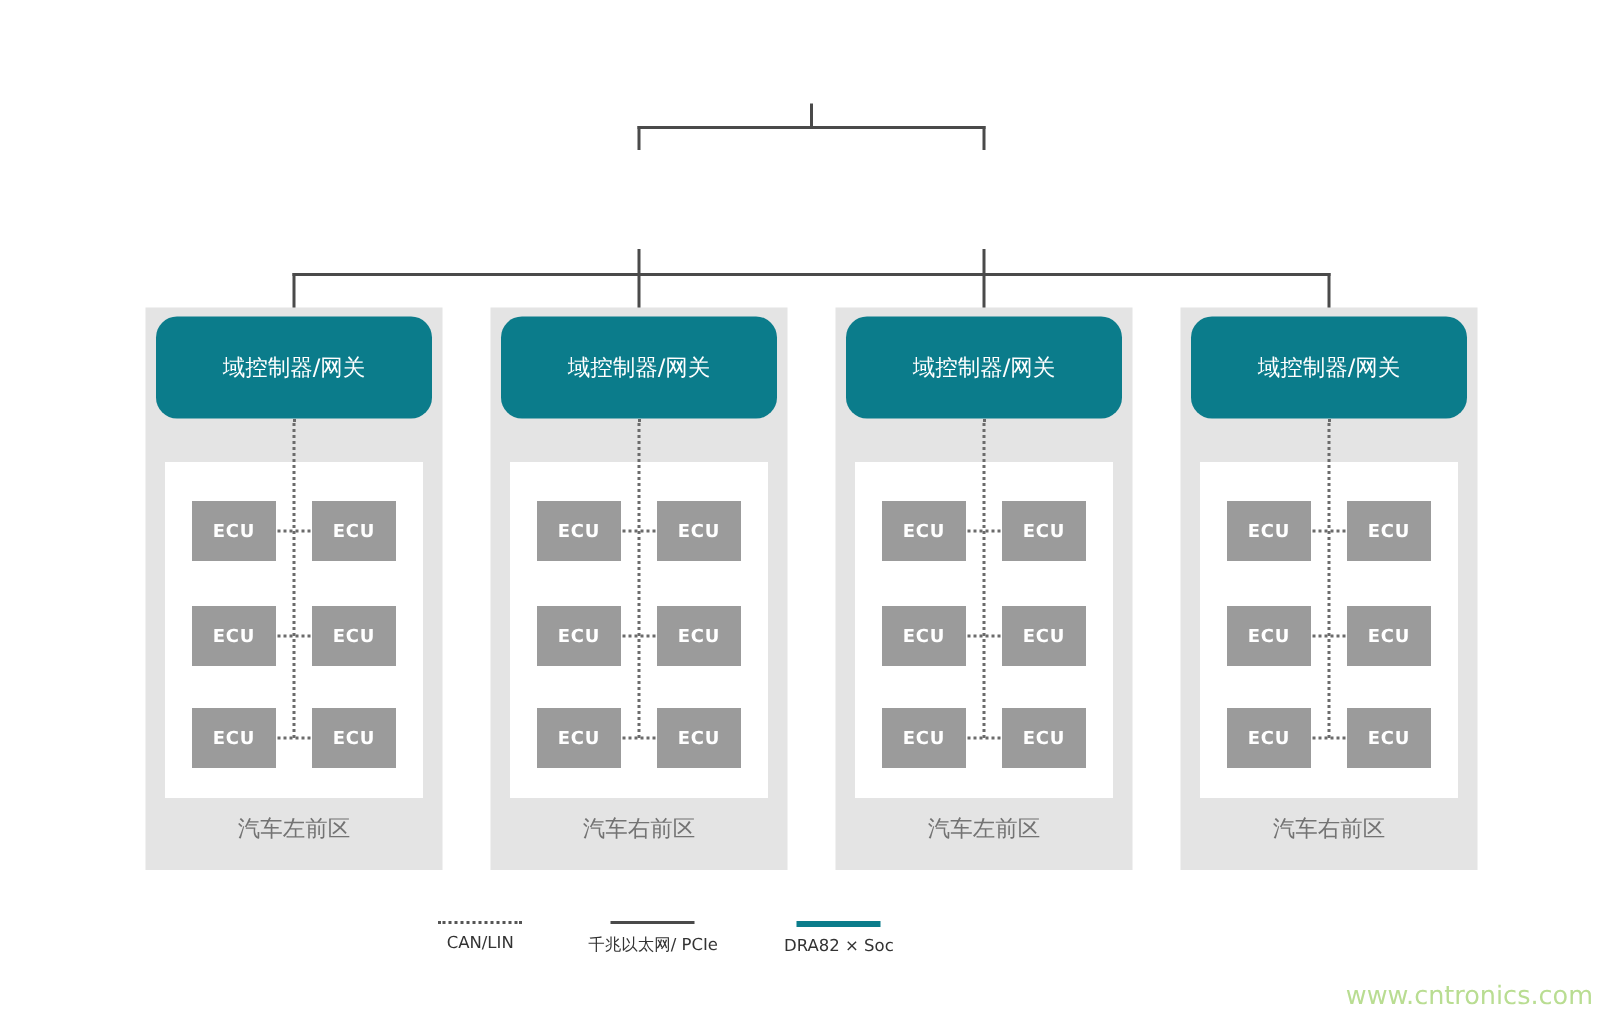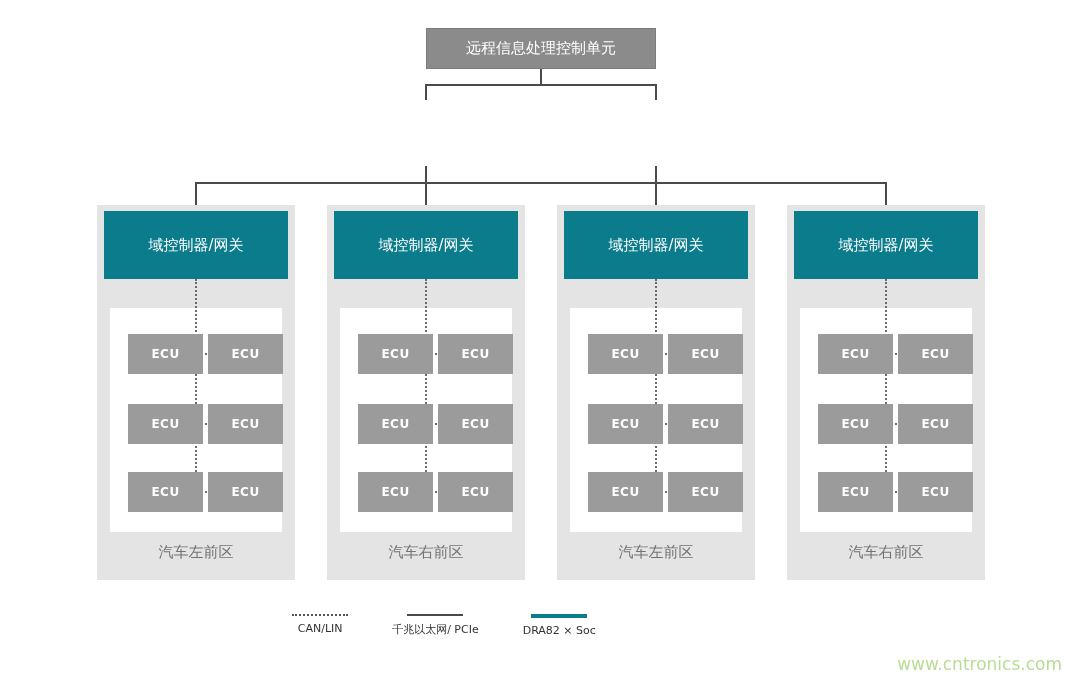--- a/index.html
+++ b/index.html
@@ -13,47 +13,46 @@
   .gw { top:100px; width:198px; height:66px; background:#0b7c8b; font-size:15px; }
   .gw1 { left:327px; }
   .gw2 { left:557px; }
 
   
   .sline { position:absolute; background:#4a4a4a; }
 
   
   .domain { position:absolute; top:205px; width:198px; height:375px; background:#e4e4e4; }
   .d1 { left:97px; } .d2 { left:327px; } .d3 { left:557px; } .d4 { left:787px; }
-  .domain-header { position:absolute; left:7px; top:6px; width:184px; height:68px; background:#0b7c8b; color:#ffffff; display:flex; align-items:center; justify-content:center; font-size:15px; }
+  .domain-header { position:absolute; left:7px; top:6px; width:184px; height:68px; background:#0b7c8b; color:#ffffff; display:flex; align-items:center; justify-content:center; font-size:15px;border-radius:14px; }
   .panel { position:absolute; left:13px; top:103px; width:172px; height:224px; background:#ffffff; }
   .dotv { position:absolute; left:98px; top:74px; height:213px; width:0; border-left:2px dotted #6b6b6b; z-index:2; }
   .doth { position:absolute; left:72px; width:28px; height:0; border-top:2px dotted #6b6b6b; }
   .h1 { top:45px; } .h2 { top:115px; } .h3 { top:183px; }
-  .ecu { position:absolute; width:75px; height:40px; background:#9b9b9b; color:#ffffff; font-size:12px; font-weight:bold; letter-spacing:0.5px; display:flex; align-items:center; justify-content:center; z-index:3; }
+  .ecu { position:absolute; width:56px; height:40px; background:#9b9b9b; color:#ffffff; font-size:12px; font-weight:bold; letter-spacing:0.5px; display:flex; align-items:center; justify-content:center; z-index:3; }
   .ecuL { left:18px; } .ecuR { left:98px; }
   .row1 { top:26px; } .row2 { top:96px; } .row3 { top:164px; }
   .zone { position:absolute; left:0; top:338px; width:100%; text-align:center; font-size:15px; color:#737373; }
 
   
   .legend { position:absolute; top:614px; left:0; width:888px; display:flex; justify-content:center; align-items:flex-start; gap:44px; }
   .legend-item { display:flex; flex-direction:column; align-items:center; gap:6px; }
   .sample { width:56px; height:0; }
   .sample.dotted { border-top:2px dotted #555555; }
   .sample.soliddark { border-top:2px solid #4a4a4a; }
   .sample.teal { height:4px; background:#0b7c8b; border:none; }
   .legend-label { font-size:11px; color:#333333; white-space:nowrap; }
 
   .watermark { position:absolute; right:18px; bottom:8px; color:#b9dd92; font-size:17px; }
 </style>
 </head>
 <body>
 
 <div class="canvas">
 
-  <div class="node root-box">远程信息处理控制单元</div>
 
   <div class="sline" style="left:540px; top:69px; width:2px; height:16px;"></div>
   <div class="sline" style="left:425px; top:84px; width:232px; height:2px;"></div>
   <div class="sline" style="left:425px; top:84px; width:2px; height:16px;"></div>
   <div class="sline" style="left:655px; top:84px; width:2px; height:16px;"></div>
 
 
   <div class="sline" style="left:425px; top:166px; width:2px; height:17px;"></div>
   <div class="sline" style="left:655px; top:166px; width:2px; height:17px;"></div>
   <div class="sline" style="left:195px; top:182px; width:692px; height:2px;"></div>

